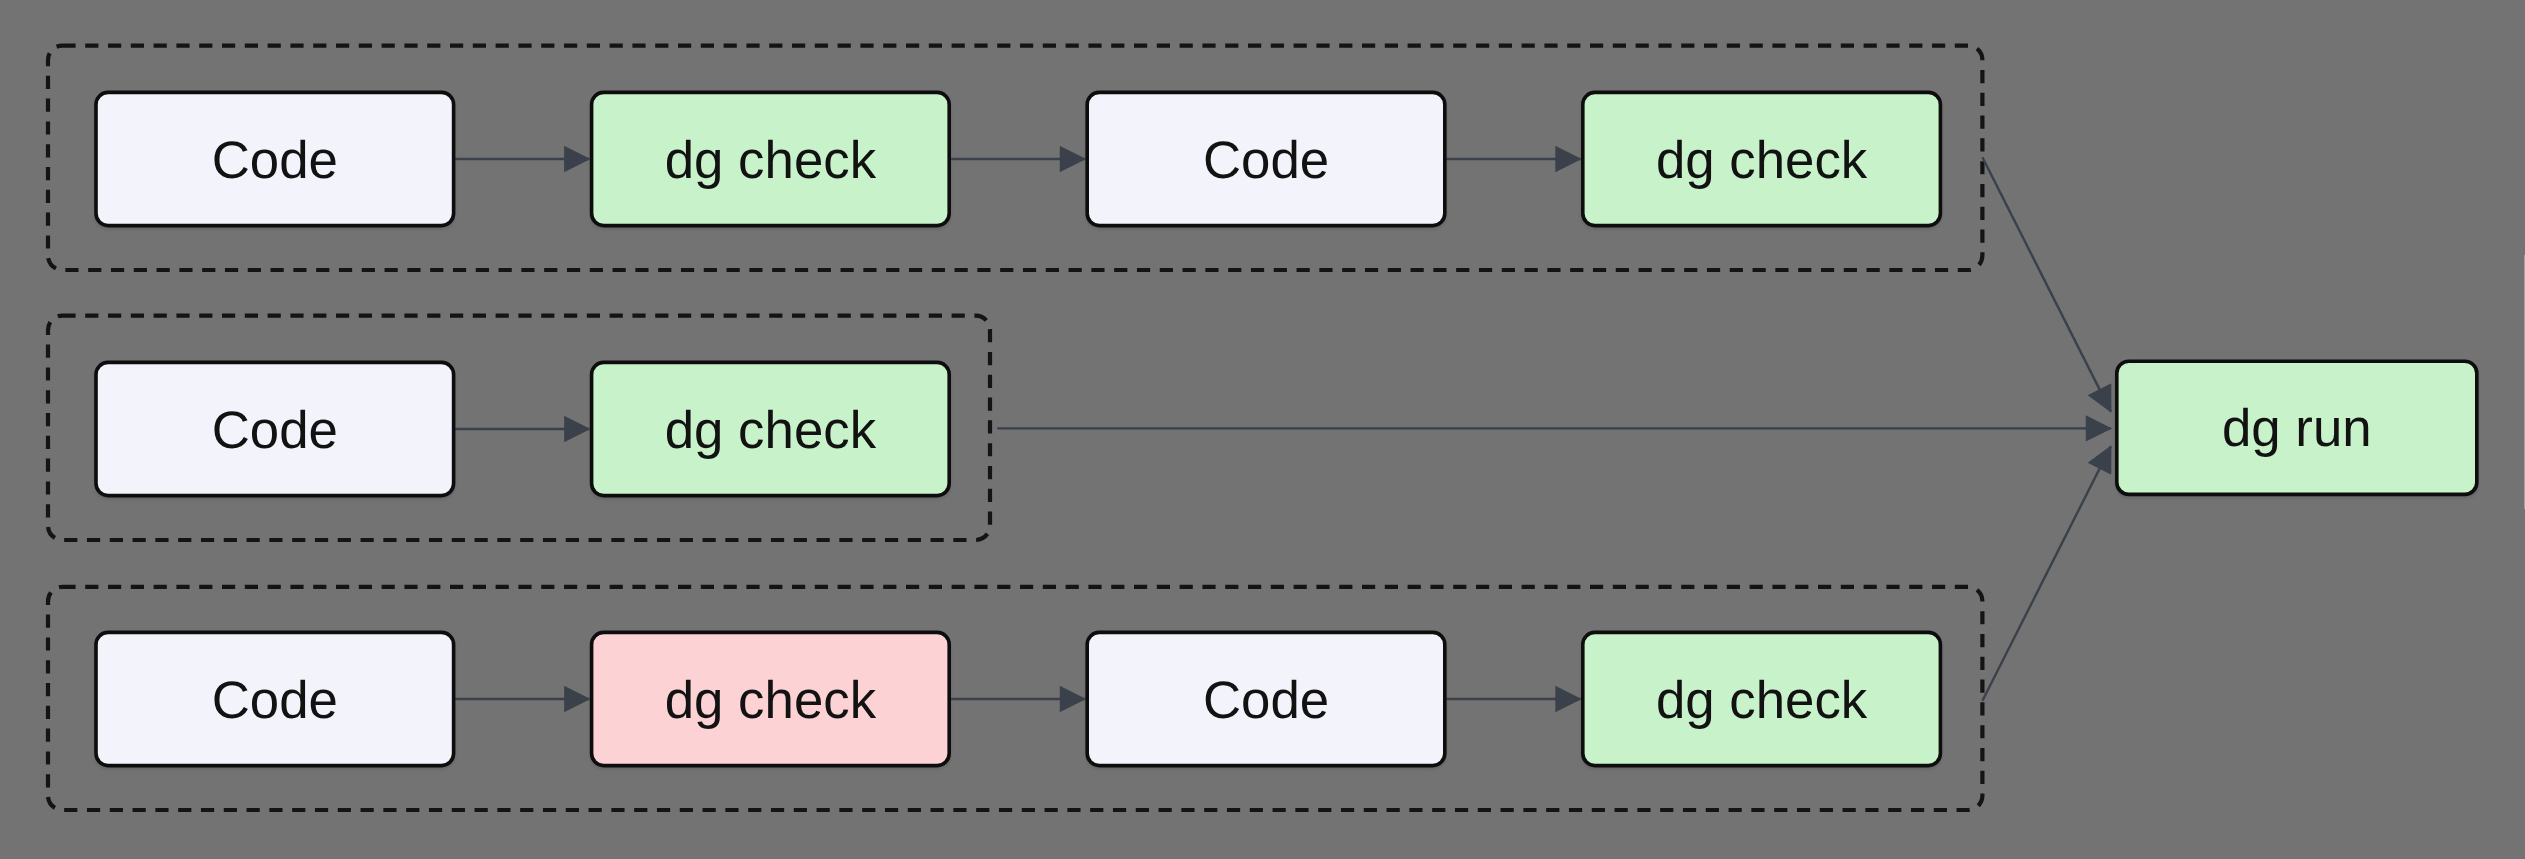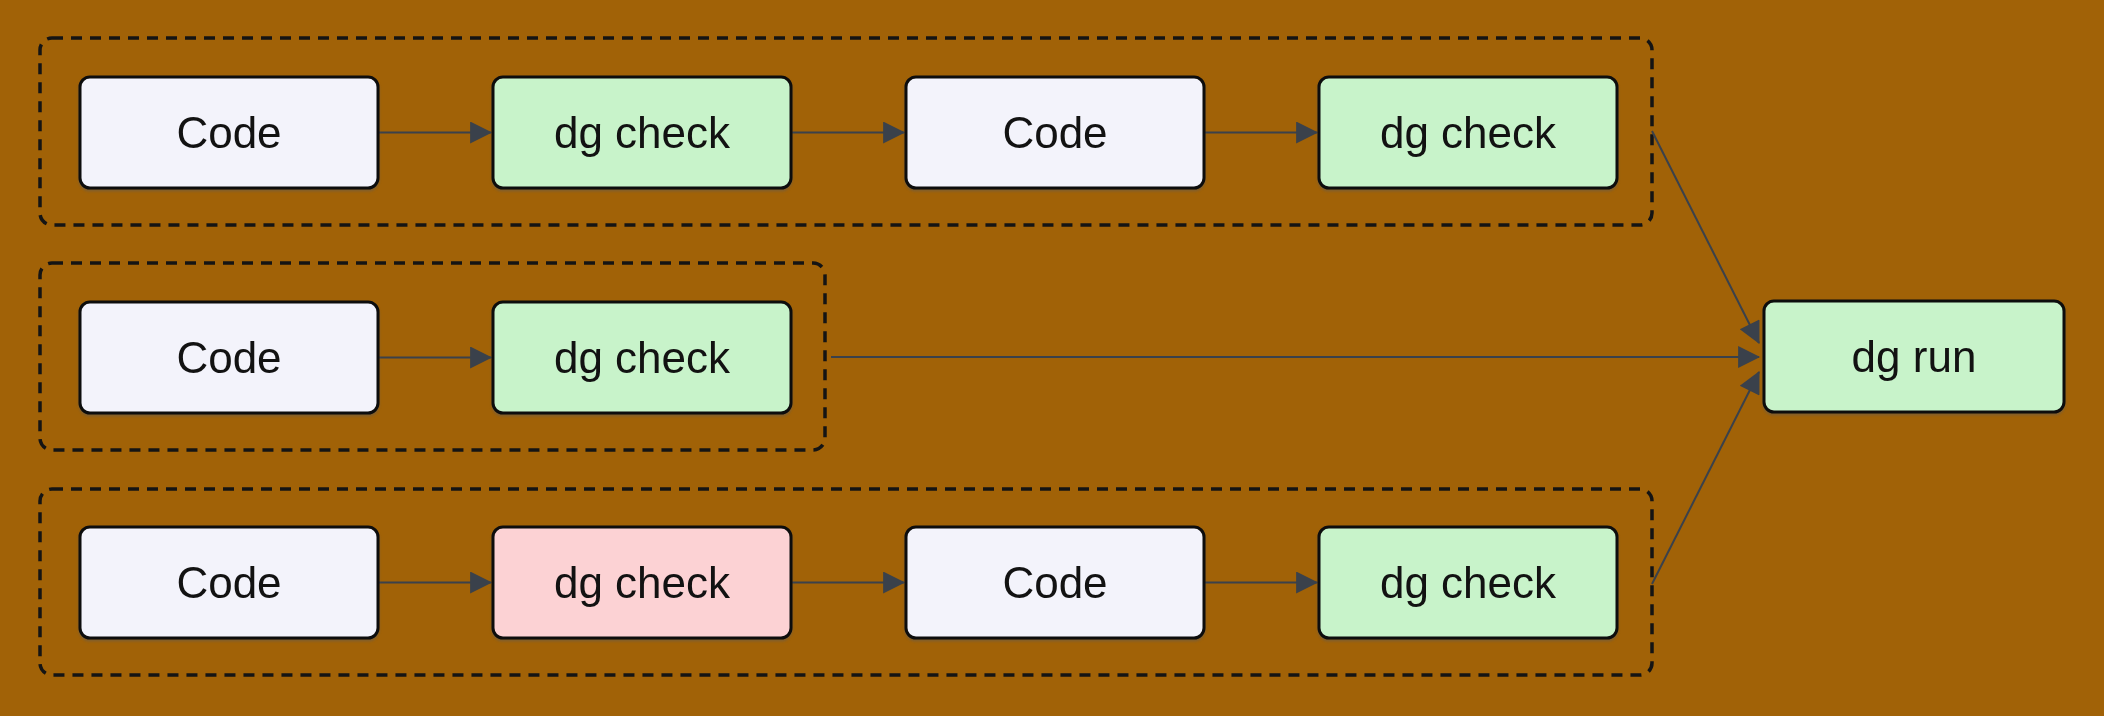--- a/index.html
+++ b/index.html
@@ -4,21 +4,21 @@
 <style>
   html, body {
     margin: 0;
     padding: 0;
     background: #ffffff;
   }
   .stage {
     position: relative;
     width: 2104px;
     height: 716px;
-    background: #a16207;
+    background: #737373;
   }
   svg { display: block; }
   .container-rect {
     fill: none;
     stroke: #141414;
     stroke-width: 3.5;
     stroke-dasharray: 11 8;
   }
   .node-rect {
     stroke: #0d0d0d;

